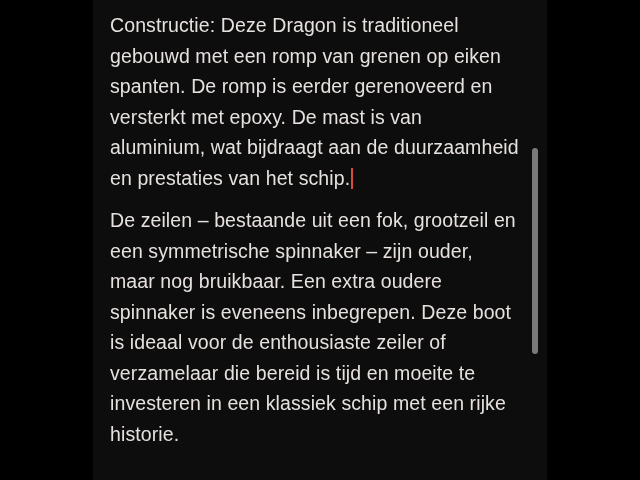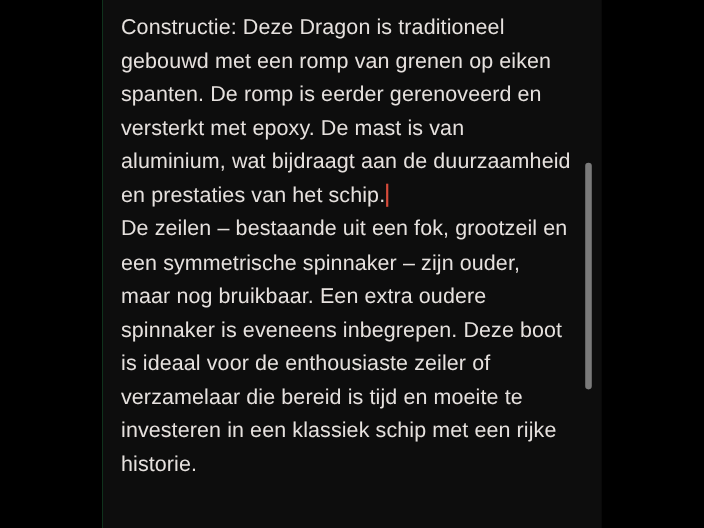--- a/index.html
+++ b/index.html
@@ -10,21 +10,21 @@
     height: 480px;
     overflow: hidden;
   }
   body {
     font-family: "Liberation Sans", sans-serif;
   }
   .screen {
     position: relative;
     width: 528px;
     height: 480px;
-    background: #22c55e;
+    background: #14532d;
     display: flex;
     justify-content: center;
   }
   .side-gutter {
     position: absolute;
     top: 0;
     bottom: 0;
     width: 93px;
     background: #000000;
   }
@@ -46,21 +46,21 @@
   .para {
     color: #e6e1de;
     font-size: 19.5px;
     line-height: 30.5px;
     letter-spacing: 0.1px;
     margin: 0;
     white-space: pre-wrap;
     word-wrap: break-word;
   }
   .para + .para {
-    margin-top: 0px;
+    margin-top: 12px;
   }
 
   .caret {
     display: inline-block;
     width: 2px;
     height: 21px;
     background: #d64b3a;
     vertical-align: -4px;
     margin-left: 1px;
   }

